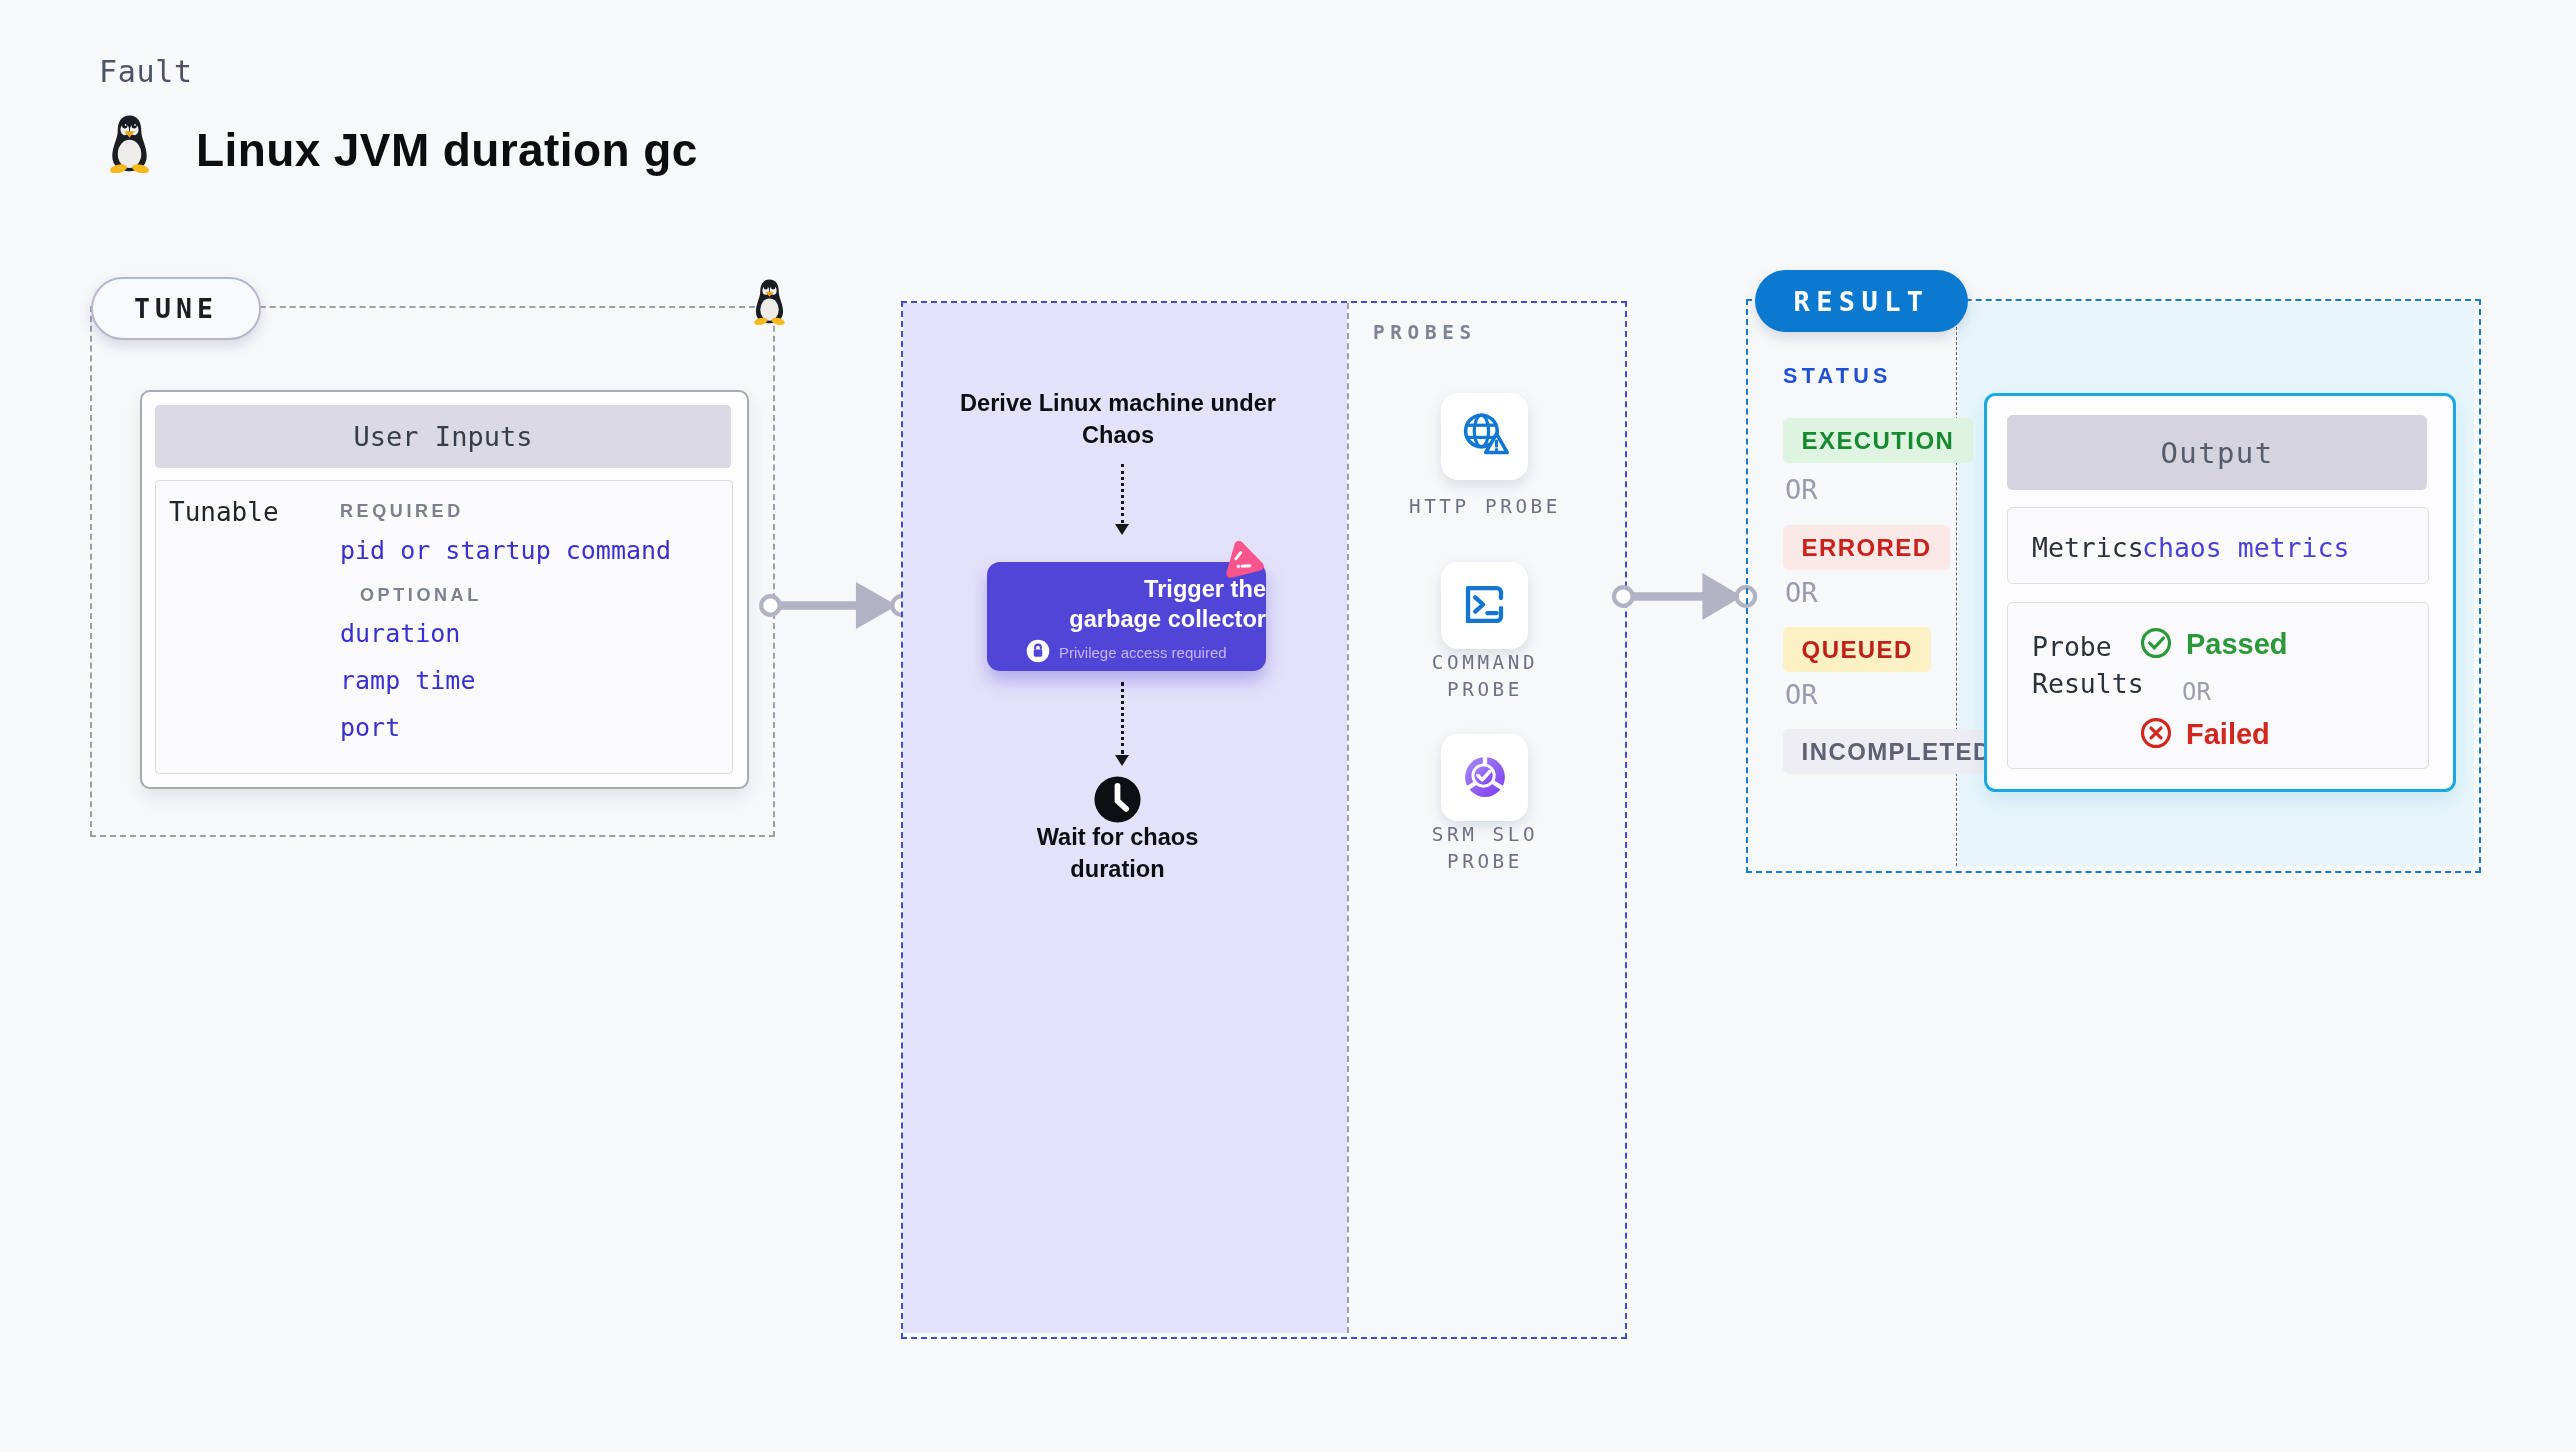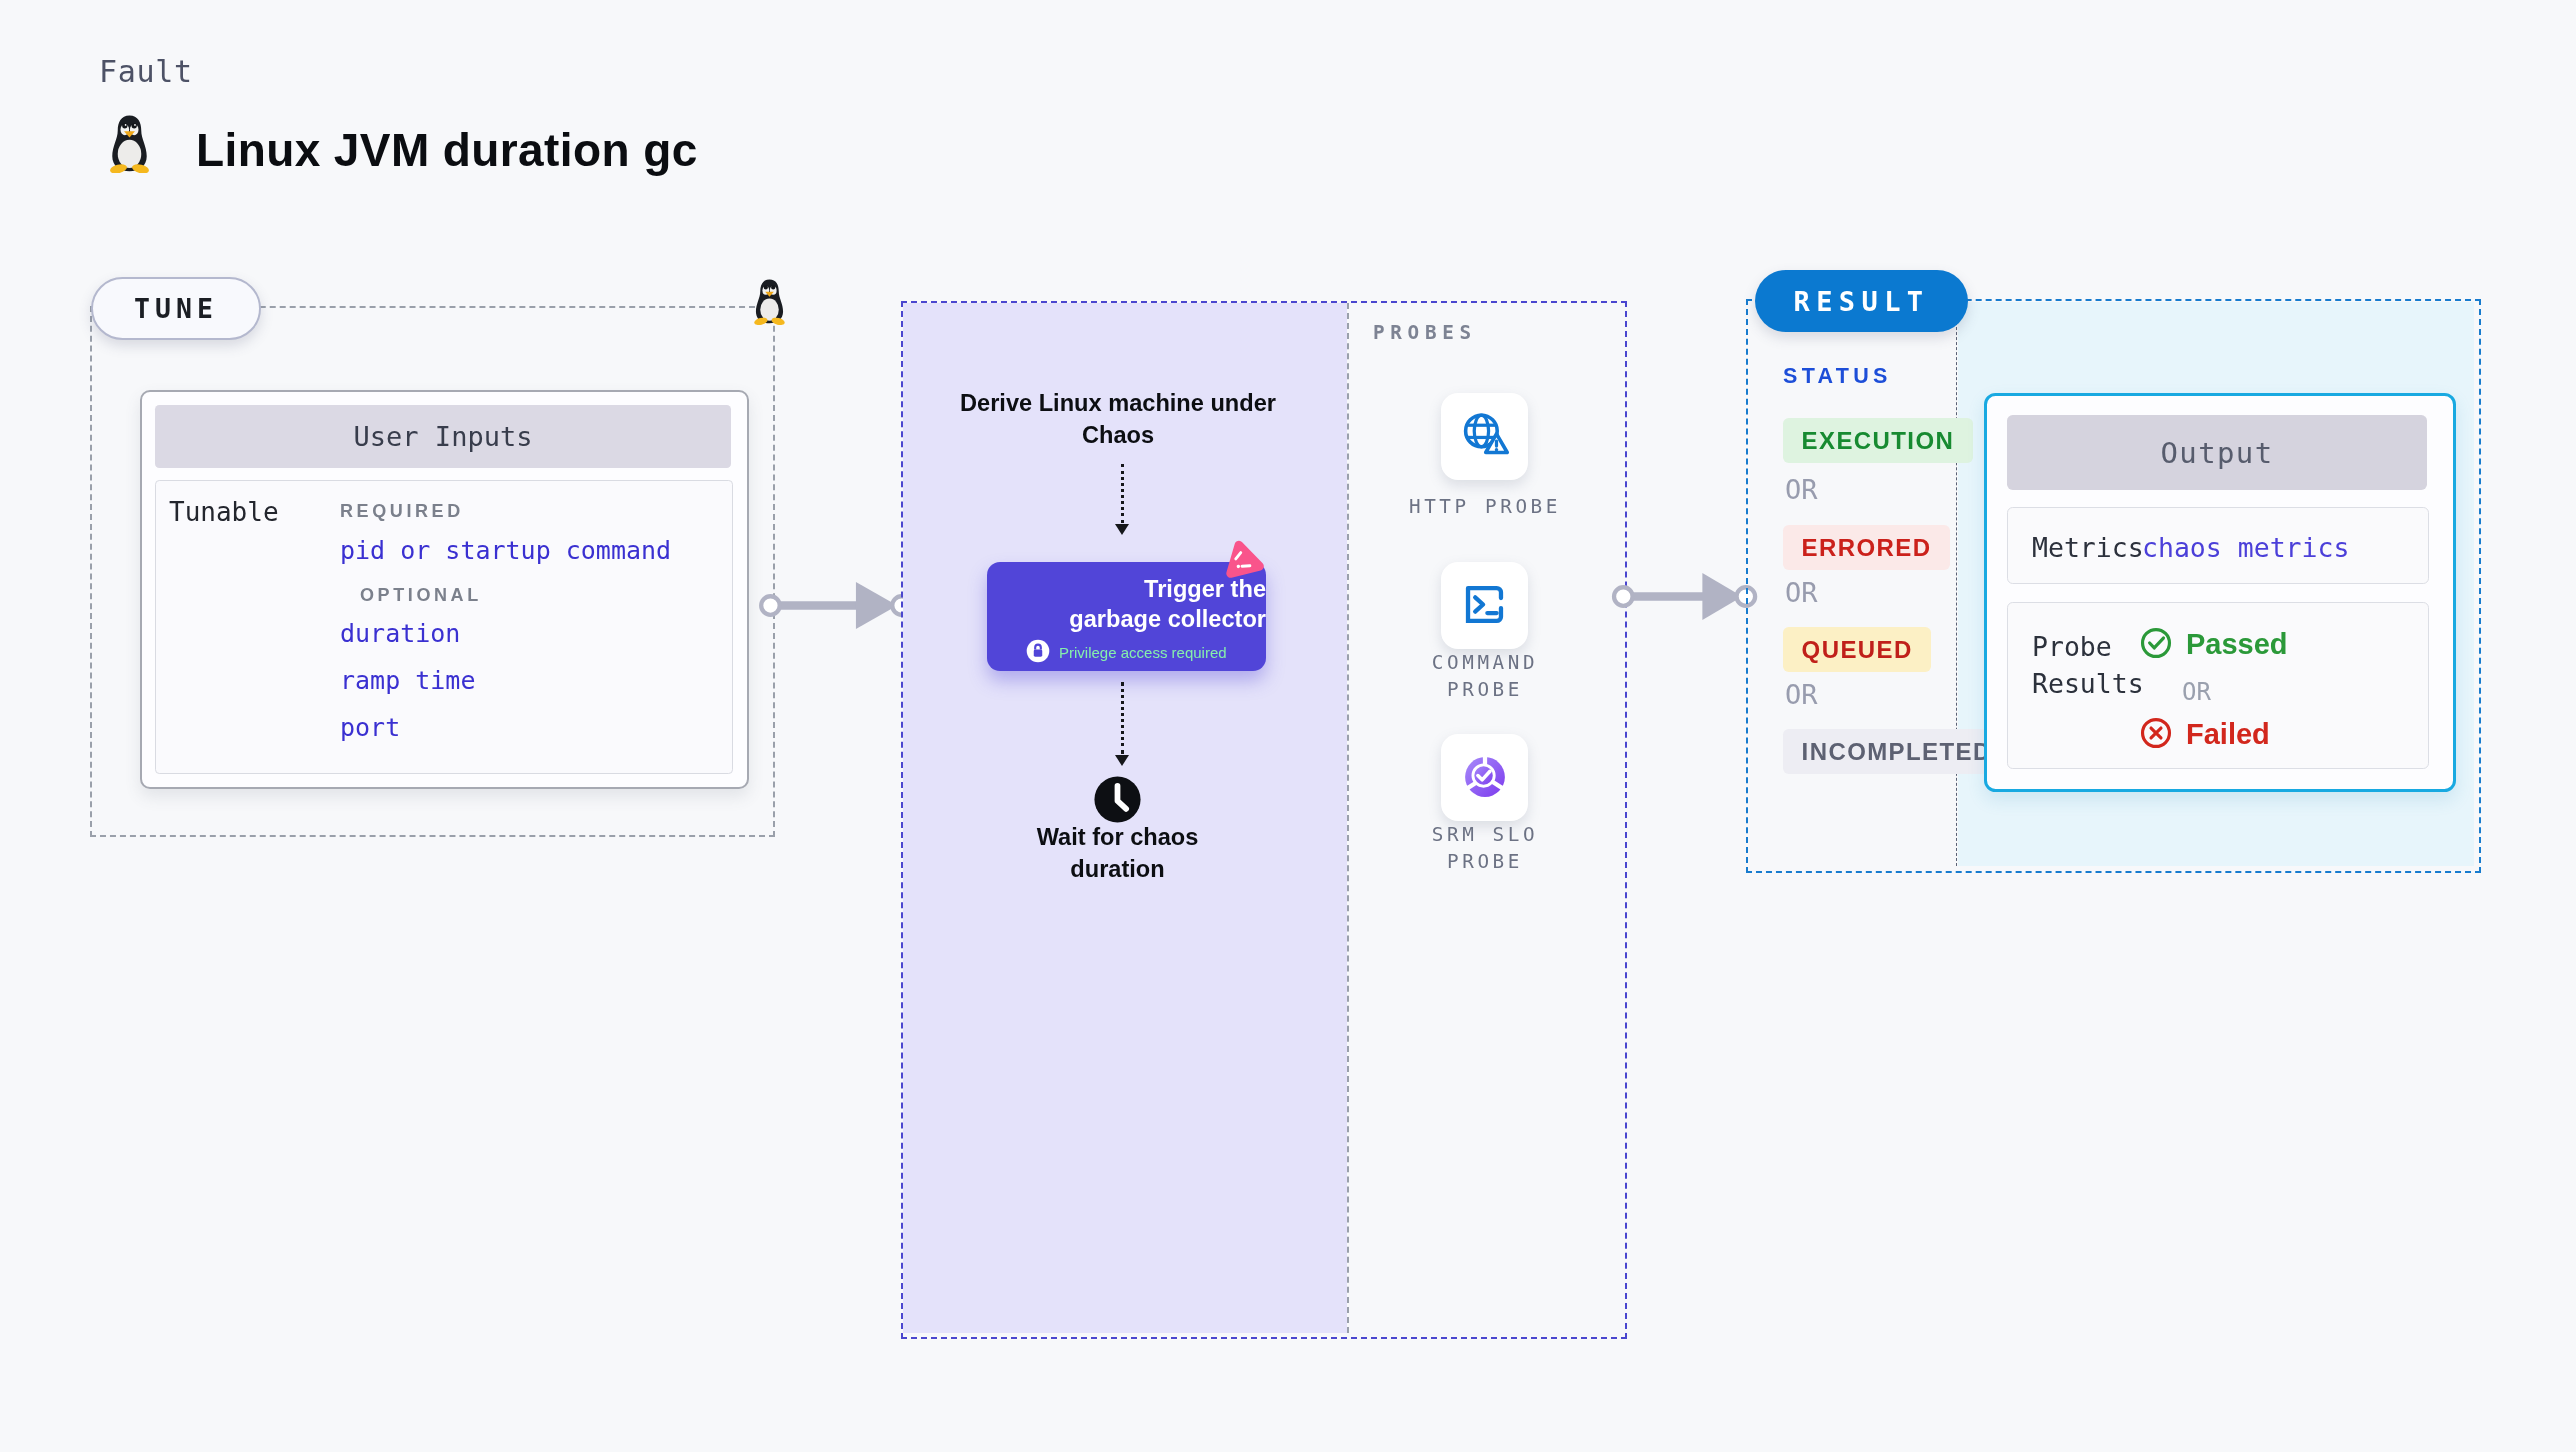--- a/index.html
+++ b/index.html
@@ -55,21 +55,21 @@
   .dot2{left:1121px;top:682px;height:72px;}
   .conn-head{width:0;height:0;border-left:7.9px solid transparent;border-right:7.9px solid transparent;
              border-top:11.5px solid #15161a;}
   .head1{left:1115px;top:524px;}
   .head2{left:1115px;top:755px;}
   .trigger-btn{left:987px;top:562px;width:279px;height:109px;background:#5145d8;border-radius:13px;
                box-shadow:0 10px 18.6px rgba(80,70,216,.35);color:#fff;text-align:right;}
   .trigger-l1{margin-top:11.5px;font-size:23.6px;font-weight:bold;line-height:30px;}
   .trigger-l2{font-size:23.6px;font-weight:bold;line-height:30px;}
   .priv-row{display:flex;align-items:center;justify-content:center;gap:8.6px;margin-top:5.7px;}
-  .priv-text{font-size:15px;color:#86efac;}
+  .priv-text{font-size:15px;color:#c4b5fd;}
   .clock-wrap{left:1093px;top:775px;}
   .wait-text{left:1010px;top:822px;width:215px;text-align:center;font-size:23.6px;font-weight:bold;
              line-height:31.5px;color:#0c0e12;}
   .chaos-badge{left:1219px;top:536px;}
 
   
   .probes-label{left:1373px;top:321px;font-size:19.3px;color:#7d8393;letter-spacing:5.7px;font-weight:bold;}
   .probe-card{width:87px;height:87px;background:#ffffff;border-radius:17px;
               box-shadow:0 5.7px 13px rgba(110,120,145,.20);display:flex;align-items:center;justify-content:center;}
   .pc-0{left:1441px;top:393px;}

